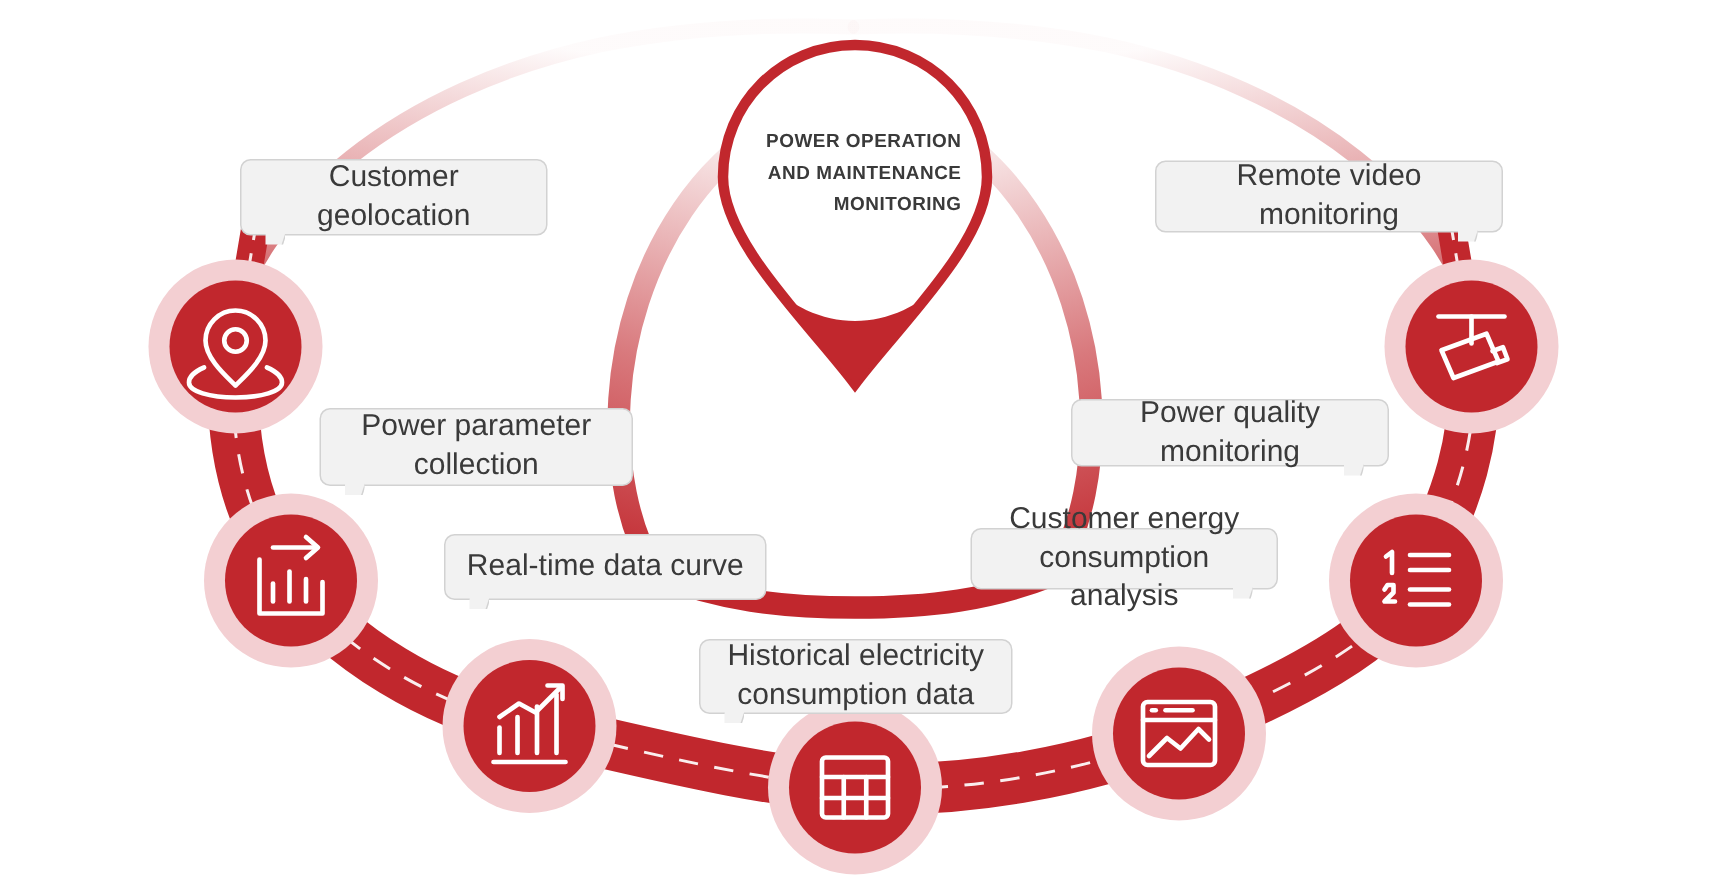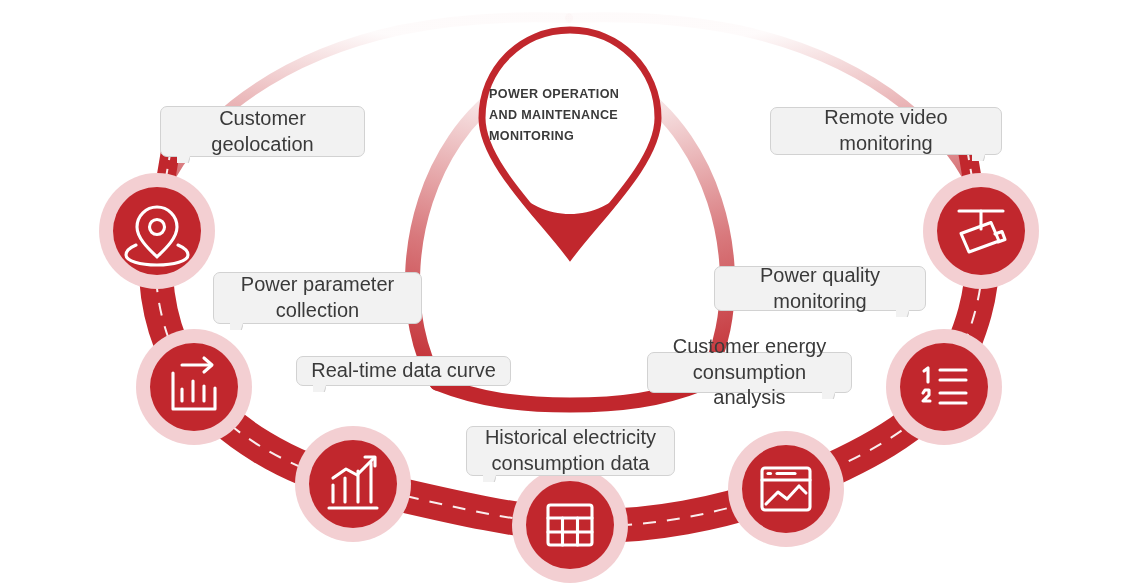--- a/index.html
+++ b/index.html
@@ -59,21 +59,21 @@
     transform: skewX(-18deg);
   }
   .tail-left { left: 16px; }
   .tail-right { right: 16px; }
 
   .pin-text {
     position: absolute;
     left: 489px;
     top: 84px;
     width: 152px;
-    text-align: left;
+    text-align: right;
     color: #3A3A3A;
     font-size: 12.6px;
     font-weight: bold;
     letter-spacing: 0.35px;
     line-height: 1.65;
     z-index: 31;
   }
   .pin-text div { white-space: nowrap; }
 </style>
 </head>
@@ -241,21 +241,21 @@
   </div>
 
   <div class="label-box" style="left:213px; top:272px; width:209px; height:52px;">
     <span>
       <span>Power parameter</span><br>
       <span>collection</span>
     </span>
     <span class="tail tail-left"></span>
   </div>
 
-  <div class="label-box" style="left:296px; top:356px; width:215px; height:30px;">
+  <div class="label-box" style="left:296px; top:356px; width:215px; height:44px;">
     <span>Real-time data curve</span>
     <span class="tail tail-left"></span>
   </div>
 
   <div class="label-box" style="left:466px; top:426px; width:209px; height:50px;">
     <span>
       <span>Historical electricity</span><br>
       <span>consumption data</span>
     </span>
     <span class="tail tail-left"></span>

